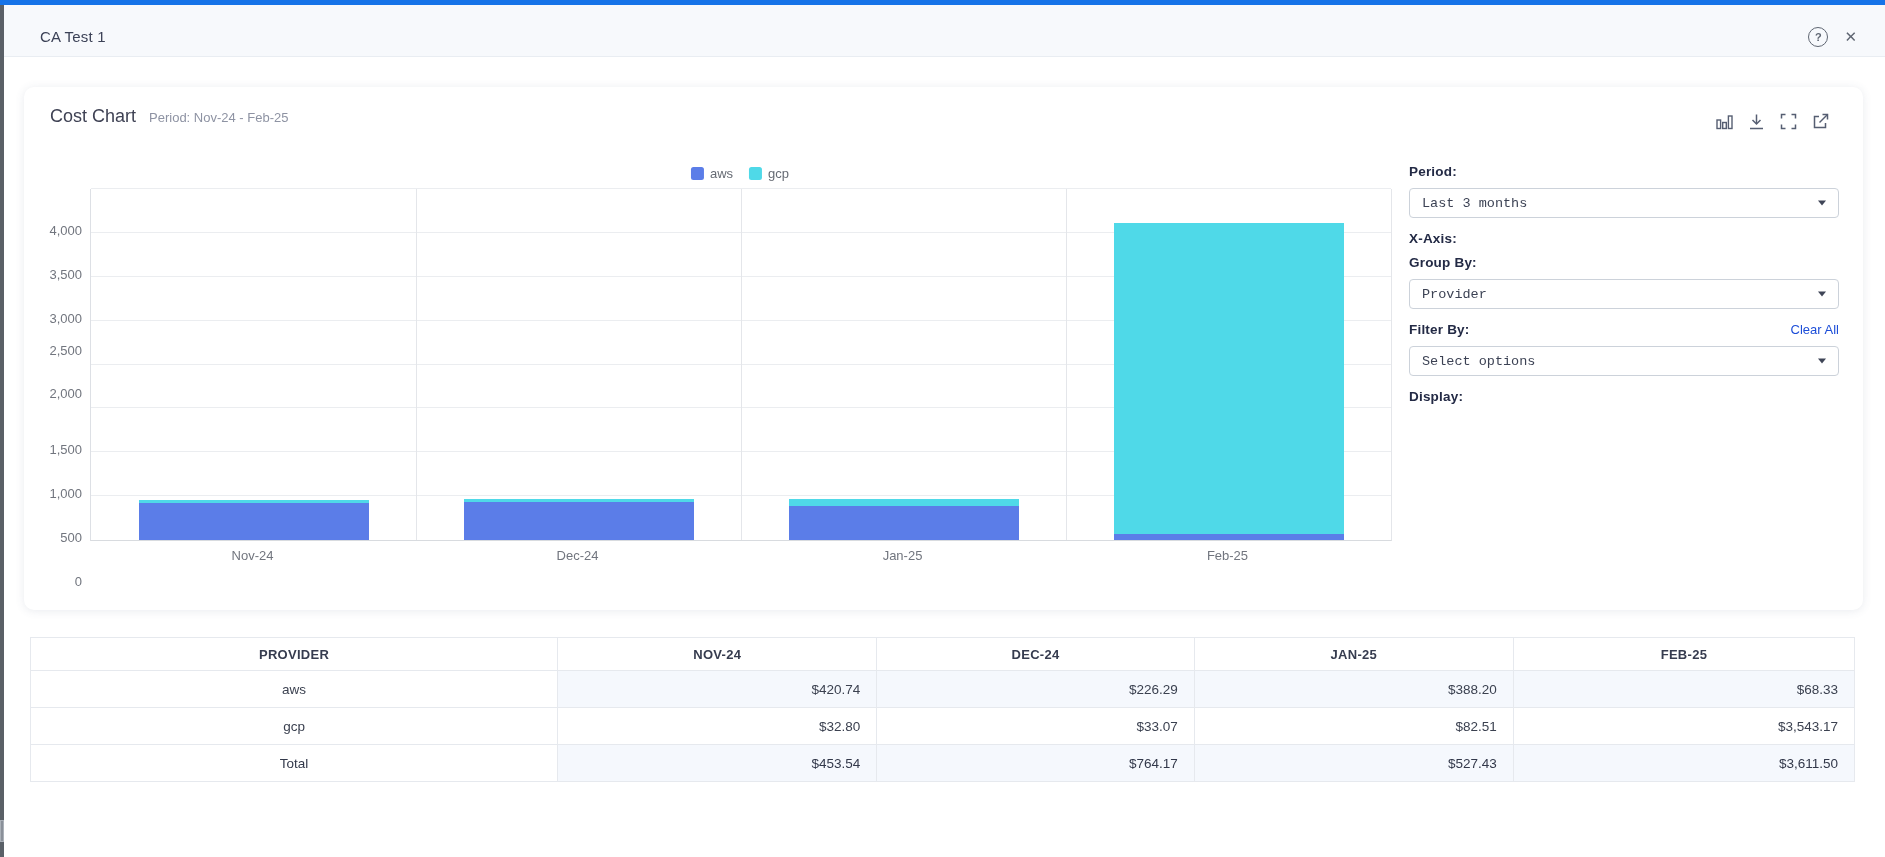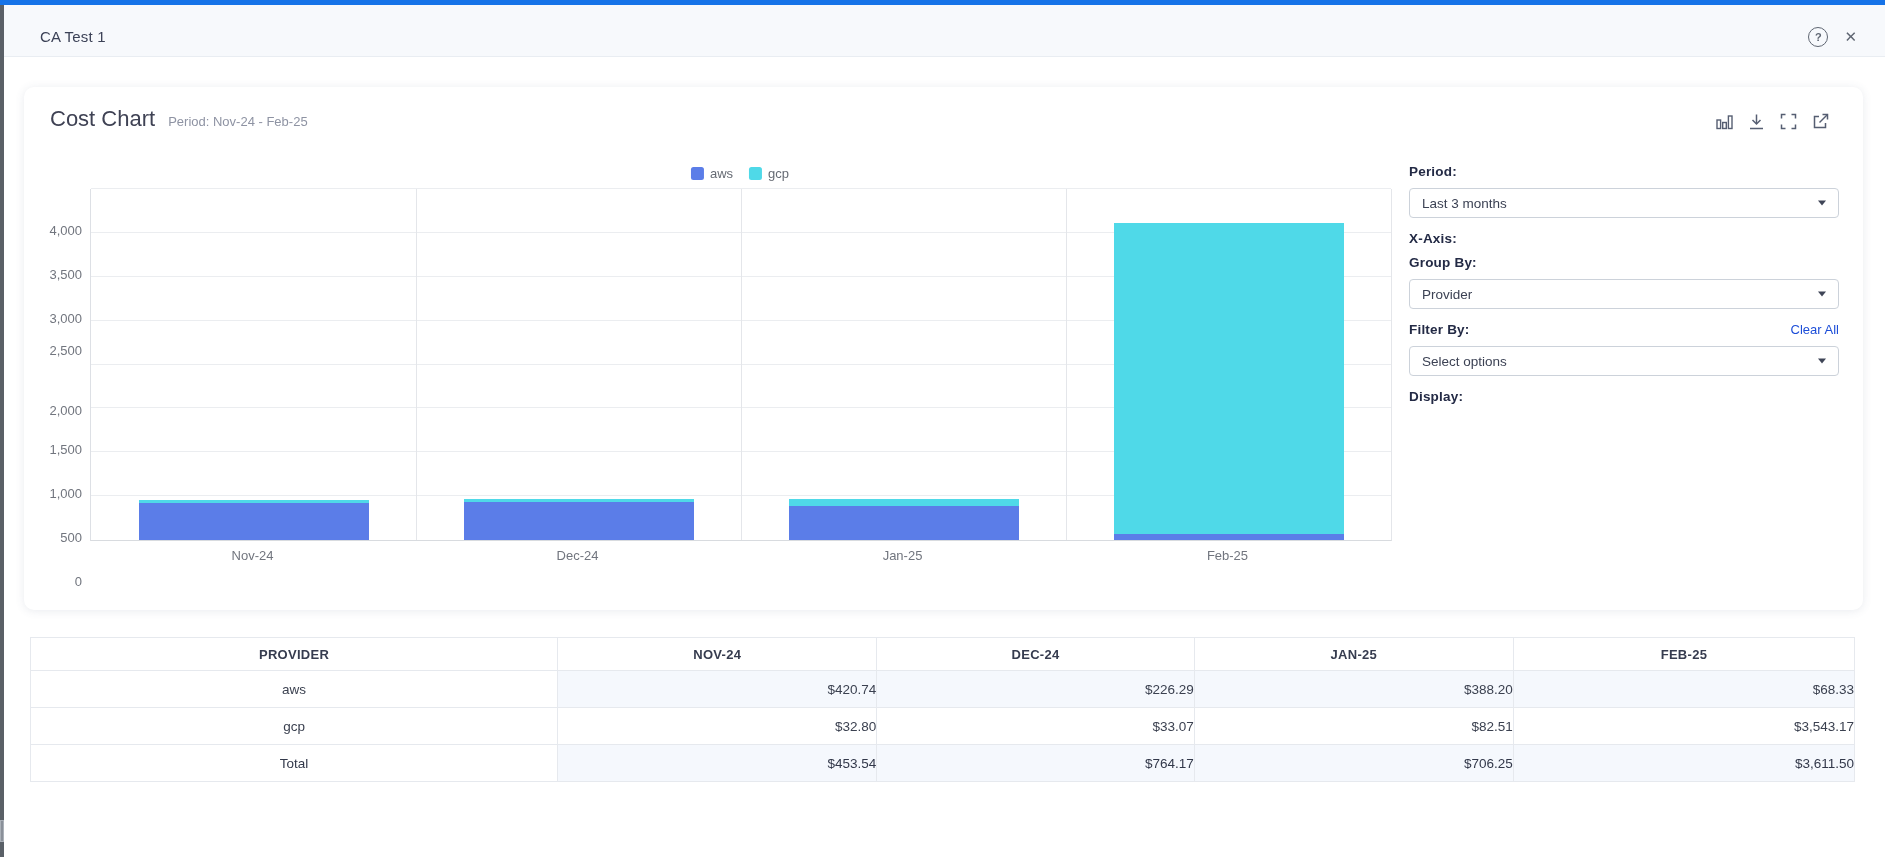--- a/index.html
+++ b/index.html
@@ -21,21 +21,21 @@
   .modal-title{font-size:15px;color:#3c4257;letter-spacing:.2px;}
   .header-actions{display:flex;align-items:center;gap:16px;color:#5f6672;}
   .help-btn{width:18px;height:18px;border:1.5px solid #5f6672;border-radius:50%;font-size:11px;
     font-weight:bold;display:flex;align-items:center;justify-content:center;cursor:pointer;}
   .close-btn{font-size:15px;cursor:pointer;line-height:1;}
 
   
   .card{position:absolute;left:24px;top:87px;width:1839px;height:523px;background:#fff;
     border-radius:10px;box-shadow:0 1px 10px rgba(70,90,120,.12);}
   .card-head-title{position:absolute;left:26px;top:19px;display:flex;align-items:baseline;gap:13px;}
-  .card-title{font-size:22px;font-weight:500;color:#3f4254;}
+  .card-title{font-size:18px;font-weight:500;color:#3f4254;}
   .card-subtitle{font-size:13px;color:#8e93a3;}
   .toolbar{position:absolute;right:33px;top:25px;display:flex;gap:13px;color:#565e72;}
   .tool-btn{width:19px;height:19px;cursor:pointer;}
   .tool-btn svg{width:19px;height:19px;display:block;}
 
   
   .legend{position:absolute;left:716px;top:79px;transform:translateX(-50%);display:flex;gap:16px;}
   .legend-item{display:flex;align-items:center;gap:6px;cursor:pointer;}
   .legend-swatch{width:13px;height:13px;border-radius:2.5px;}
   .legend-label{font-size:13px;color:#666b74;}
@@ -50,33 +50,33 @@
   .ylab{position:absolute;left:0;width:58px;text-align:right;font-size:13px;color:#71757e;margin-top:41px;}
   .xlab{position:absolute;width:160px;text-align:center;font-size:13px;color:#71757e;top:461px;}
 
   
   .panel{position:absolute;left:1385px;top:77px;width:430px;}
   .panel-label-row{display:flex;align-items:center;justify-content:space-between;margin-bottom:9px;}
   .panel-label{font-size:13.5px;font-weight:bold;color:#232a45;letter-spacing:.2px;}
   .clear-link{font-size:13px;color:#1d4ed8;cursor:pointer;}
   .select{position:relative;height:30px;border:1px solid #ccd2da;border-radius:4px;background:#fff;
     display:flex;align-items:center;padding:0 30px 0 12px;font-size:13.5px;color:#3c4254;
-    cursor:pointer;margin-bottom:13px;box-sizing:border-box;}
+    cursor:pointer;margin-bottom:13px;box-sizing:border-box;font-family:Liberation Mono, monospace;}
   .caret{position:absolute;right:12px;top:50%;transform:translateY(-50%);width:0;height:0;
     border-left:4px solid transparent;border-right:4px solid transparent;border-top:5px solid #3f4557;}
 
   
   .cost-table{position:absolute;left:30px;top:637px;width:1825px;border-collapse:collapse;
     background:#fff;table-layout:fixed;}
   .cost-table th,.cost-table td{border:1px solid #e6e9ee;box-sizing:border-box;}
   .cost-table th{height:33px;font-size:13px;font-weight:600;color:#363c4f;letter-spacing:.3px;
     text-align:center;background:#fff;}
   .cost-table td{height:37px;font-size:13.5px;color:#3b4150;}
   .cost-table td.provider{text-align:center;background:#fff;}
-  .cost-table td.value{text-align:right;padding-right:0;}
+  .cost-table td.value{text-align:right;padding-right:16px;}
   .cost-table tr.striped td.value{background:#f5f8fd;}
   .cost-table tr.total td{font-weight:500;color:#32384a;}
 </style>
 </head>
 <body>
 
 <div class="screen">
 
   <div class="top-accent"></div>
 
@@ -140,21 +140,21 @@
           <span class="legend-swatch" style="background: rgb(79, 217, 232);"></span>
           <span class="legend-label">gcp</span>
         </div>
       </div>
 
     <div id="ylabels">
         <div class="ylab" style="top: 446px;">0</div>
         <div class="ylab" style="top: 402.125px;">500</div>
         <div class="ylab" style="top: 358.25px;">1,000</div>
         <div class="ylab" style="top: 314.375px;">1,500</div>
-        <div class="ylab" style="top: 275px;">2,000</div>
+        <div class="ylab" style="top: 258px;">2,000</div>
         <div class="ylab" style="top: 215px;">2,500</div>
         <div class="ylab" style="top: 182.75px;">3,000</div>
         <div class="ylab" style="top: 138.875px;">3,500</div>
         <div class="ylab" style="top: 95px;">4,000</div>
       </div>
 
     <div class="plot" id="plot">
         <div class="hline" style="bottom: 43.875px;"></div>
         <div class="hline" style="bottom: 87.75px;"></div>
         <div class="hline" style="bottom: 131.625px;"></div>
@@ -258,19 +258,19 @@
           <td class="provider">gcp</td>
           <td class="value">$32.80</td>
           <td class="value">$33.07</td>
           <td class="value">$82.51</td>
           <td class="value">$3,543.17</td>
         </tr>
         <tr class="striped total">
           <td class="provider">Total</td>
           <td class="value">$453.54</td>
           <td class="value">$764.17</td>
-          <td class="value">$706.25</td>
+          <td class="value">$527.43</td>
           <td class="value">$3,611.50</td>
         </tr>
       </tbody>
   </table>
 
 </div>
 
 </body></html>

